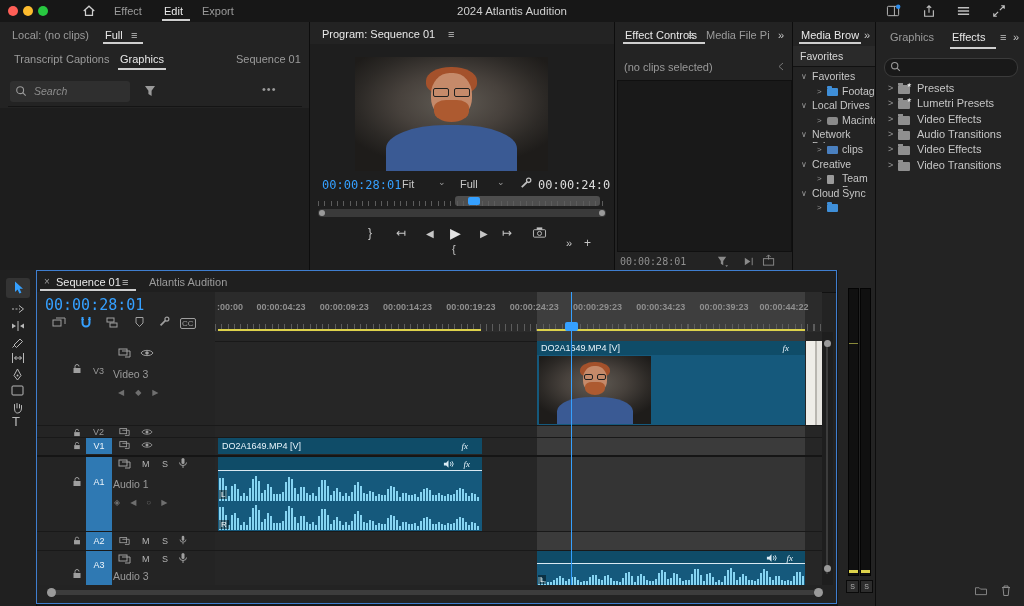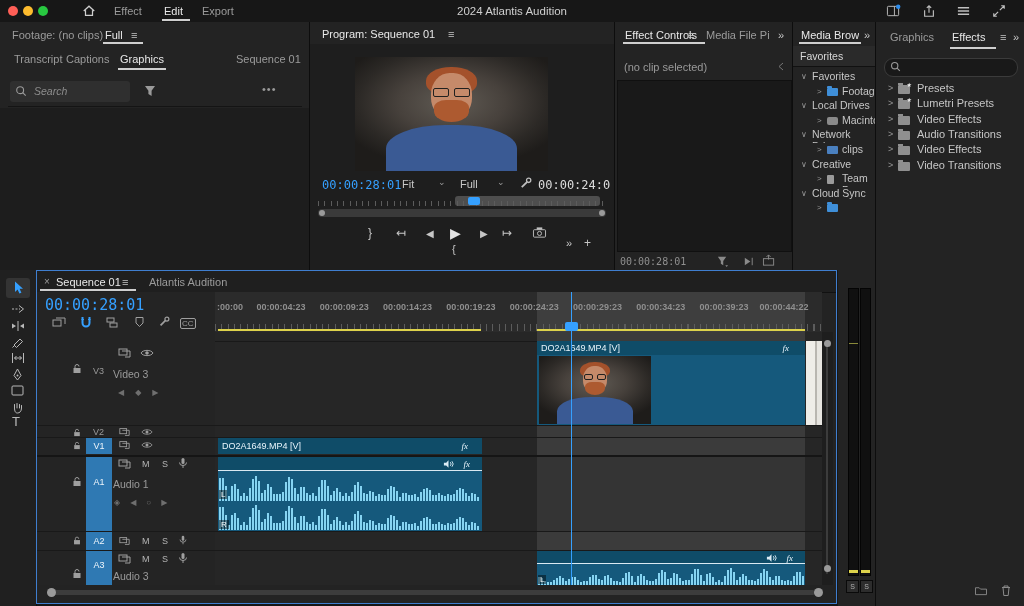--- a/index.html
+++ b/index.html
@@ -107,21 +107,21 @@
     <span class="icon" style="left:992px;top:4px;">
       <svg width="14" height="14" viewBox="0 0 16 16">
           <path d="M9 7 L14 2 M10.5 2 H14 V5.5 M7 9 L2 14 M2 10.5 V14 H5.5" stroke="#c0c0c0" stroke-width="1.3" fill="none"></path>
         </svg>
       </span>
   </div>
 
   <div>
     <div class="panelbg" style="left:0;top:22px;width:309px;height:248px;"></div>
     <div class="wellbg" style="left:0;top:108px;width:309px;height:162px;"></div>
-    <span class="txt tab" style="left:12px;top:29px;">Footage: (no clips)</span>
+    <span class="txt tab" style="left:12px;top:29px;">Local: (no clips)</span>
     <span class="txt tab active" style="left:105px;top:29px;">Full</span>
     <span class="txt glyph" style="left:131px;top:29px;font-size:11px;">≡</span>
     <span class="underline" style="left:103px;top:42px;width:40px;"></span>
     <span class="txt tab" style="left:14px;top:53px;">Transcript</span>
     <span class="txt tab" style="left:66px;top:53px;">Captions</span>
     <span class="txt tab active" style="left:120px;top:53px;">Graphics</span>
     <span class="underline" style="left:118px;top:68px;width:48px;"></span>
     <span class="txt tab" style="left:236px;top:53px;">Sequence 01</span>
     <div class="abs" style="left:10px;top:81px;width:120px;height:21px;background:#2f2f2f;border-radius:3px;">
       <span class="icon" style="left:5px;top:4px;">
@@ -201,21 +201,21 @@
   </div>
 
   <div>
     <div class="abs" style="left:614px;top:22px;width:1px;height:248px;background:#0d0d0d;"></div>
     <div class="panelbg" style="left:615px;top:22px;width:177px;height:248px;"></div>
     <span class="txt tab active" style="left:625px;top:29px;">Effect Controls</span>
     <span class="txt glyph" style="left:688px;top:29px;font-size:11px;">≡</span>
     <span class="underline" style="left:623px;top:42px;width:82px;"></span>
     <span class="txt tab" style="left:706px;top:29px;width:64px;overflow:hidden;">Media File Pi</span>
     <span class="txt glyph" style="left:778px;top:29px;font-size:11px;">»</span>
-    <span class="txt" style="left:624px;top:61px;font-size:11px;color:#999;">(no clip selected)</span>
+    <span class="txt" style="left:624px;top:61px;font-size:11px;color:#999;">(no clips selected)</span>
     <span class="icon" style="left:777px;top:62px;">
       <svg width="8" height="9" viewBox="0 0 8 9">
           <path d="M6 1 L2 4.5 L6 8" stroke="#777" fill="none"></path>
         </svg>
       </span>
     <div class="abs" style="left:617px;top:80px;width:173px;height:170px;background:#191919;border:1px solid #101010;"></div>
     <span class="txt mono" style="left:620px;top:256px;font-size:10px;color:#8f8f8f;">00:00:28:01</span>
     <span class="icon" style="left:716px;top:255px;">
       <svg width="13" height="13" viewBox="0 0 14 14">
           <path d="M2 2 H11 L7.8 6.4 V11 L5.2 9.4 V6.4 Z" fill="#8a8a8a"></path>

